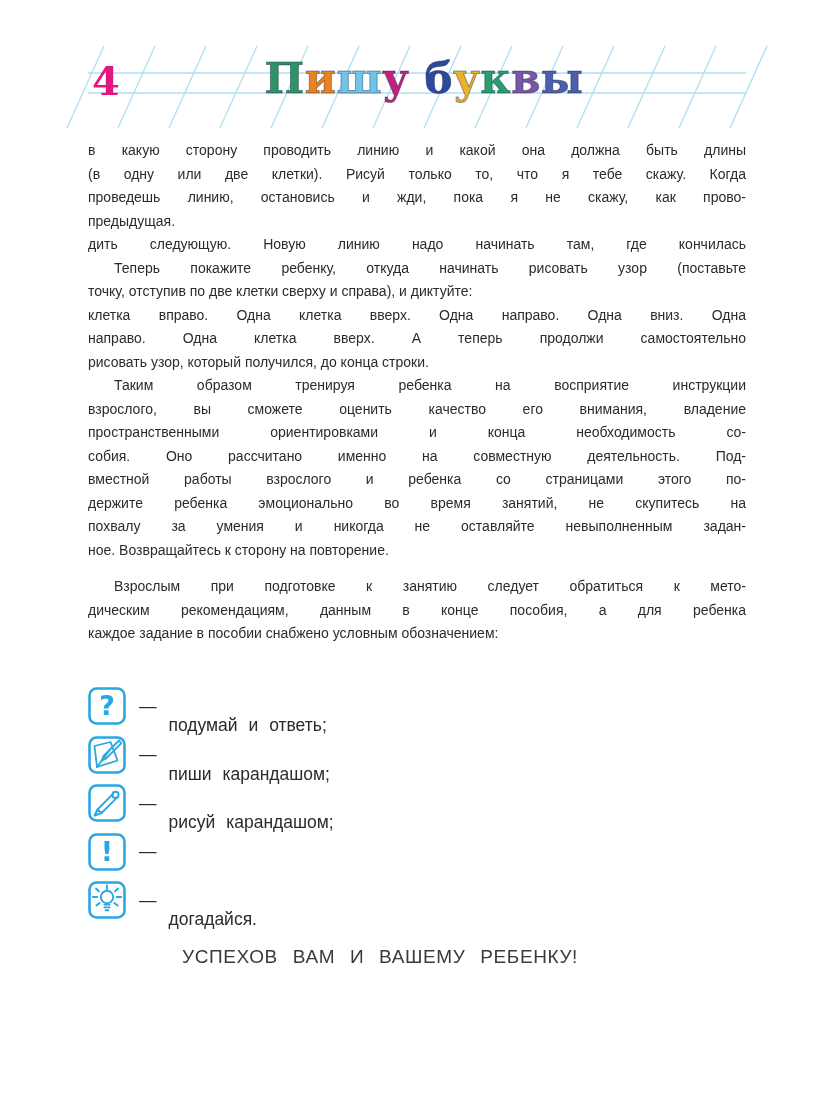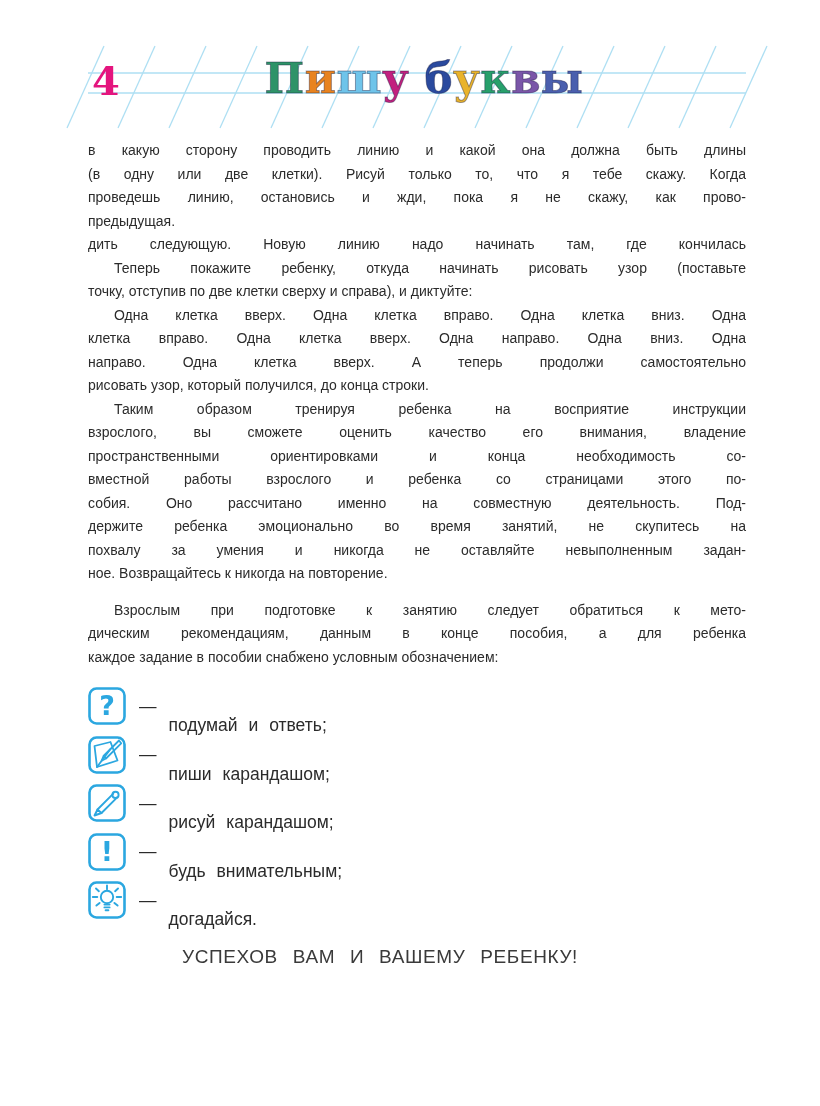--- a/index.html
+++ b/index.html
@@ -88,34 +88,33 @@
         <div class="tline">(в одну или две клетки). Рисуй только то, что я тебе скажу. Когда</div>
         <div class="tline">проведешь линию, остановись и жди, пока я не скажу, как прово-</div>
         <div class="tline last">предыдущая.</div>
         <div class="tline">дить следующую. Новую линию надо начинать там, где кончилась</div>
       </div>
       <div class="para">
         <div class="tline indent">Теперь покажите ребенку, откуда начинать рисовать узор (поставьте</div>
         <div class="tline last">точку, отступив по две клетки сверху и справа), и диктуйте:</div>
       </div>
       <div class="para">
-        <div class="tline indent">Одна клетка вверх. Одна клетка вправо. Одна клетка вниз. Одна</div>
         <div class="tline">клетка вправо. Одна клетка вверх. Одна направо. Одна вниз. Одна</div>
         <div class="tline">направо. Одна клетка вверх. А теперь продолжи самостоятельно</div>
         <div class="tline last">рисовать узор, который получился, до конца строки.</div>
       </div>
       <div class="para">
         <div class="tline indent">Таким образом тренируя ребенка на восприятие инструкции</div>
         <div class="tline">взрослого, вы сможете оценить качество его внимания, владение</div>
         <div class="tline">пространственными ориентировками и конца необходимость со-</div>
+        <div class="tline">собия. Оно рассчитано именно на совместную деятельность. Под-</div>
         <div class="tline">вместной работы взрослого и ребенка со страницами этого по-</div>
-        <div class="tline">собия. Оно рассчитано именно на совместную деятельность. Под-</div>
         <div class="tline">держите ребенка эмоционально во время занятий, не скупитесь на</div>
         <div class="tline">похвалу за умения и никогда не оставляйте невыполненным задан-</div>
-        <div class="tline last">ное. Возвращайтесь к никогда на повторение.</div>
+        <div class="tline last">ное. Возвращайтесь к сторону на повторение.</div>
       </div>
       <div class="para gap">
         <div class="tline indent">Взрослым при подготовке к занятию следует обратиться к мето-</div>
         <div class="tline">дическим рекомендациям, данным в конце пособия, а для ребенка</div>
         <div class="tline last">каждое задание в пособии снабжено условным обозначением:</div>
       </div>
     </div>
 
   <div class="legend">
       <div class="legend-row">
@@ -157,21 +156,20 @@
         <span class="llabel">рисуй карандашом;</span>
       </div>
       <div class="legend-row">
         <span class="licon">
           <svg width="38" height="38" viewBox="0 0 38 38" xmlns="http://www.w3.org/2000/svg">
             <rect x="1.5" y="1.5" width="35" height="35" rx="7" fill="none" stroke="#2ba7e0" stroke-width="2.6"></rect>
             <text x="19" y="28" text-anchor="middle" font-family="DejaVu Sans" font-size="27" font-weight="bold" fill="#2ba7e0">!</text>
           </svg>
         </span>
         <span class="ldash">—</span>
-        <span class="llabel">будь внимательным;</span>
       </div>
       <div class="legend-row">
         <span class="licon">
           <svg width="38" height="38" viewBox="0 0 38 38" xmlns="http://www.w3.org/2000/svg">
             <rect x="1.5" y="1.5" width="35" height="35" rx="7" fill="none" stroke="#2ba7e0" stroke-width="2.6"></rect>
             <g fill="none" stroke="#2ba7e0" stroke-width="1.9" stroke-linecap="round">
               <circle cx="19" cy="16" r="6.2"></circle>
               <path d="M16.4 23.6 h5.2 M16.4 26.4 h5.2 M17.6 29.2 h2.8"></path>
               <path d="M19 4.5 V8.2 M8 7.5 L10.9 10.2 M30 7.5 L27.1 10.2 M4.8 16 H9.3 M33.2 16 H28.7 M8.4 24.6 L11.6 21.9 M29.6 24.6 L26.4 21.9"></path>
             </g>

